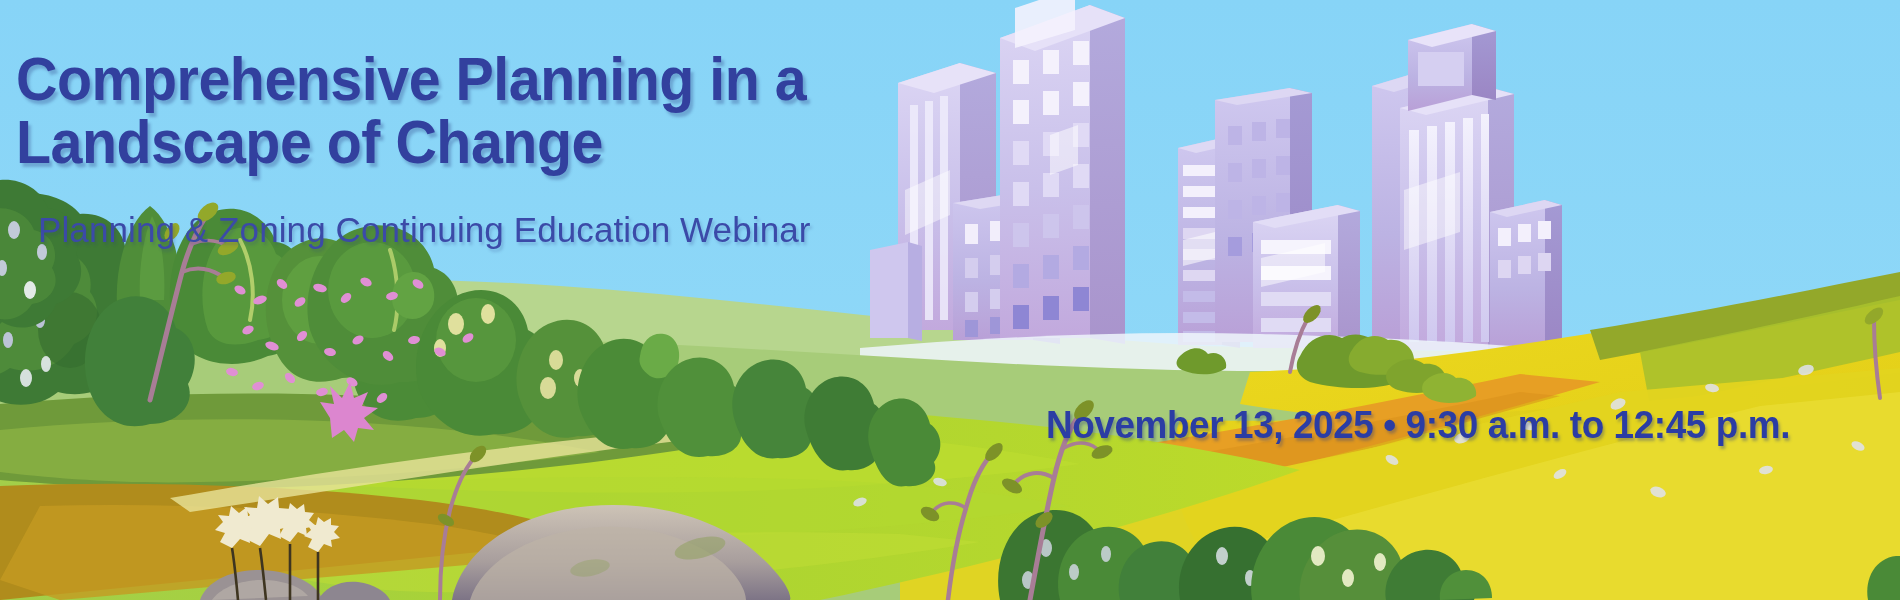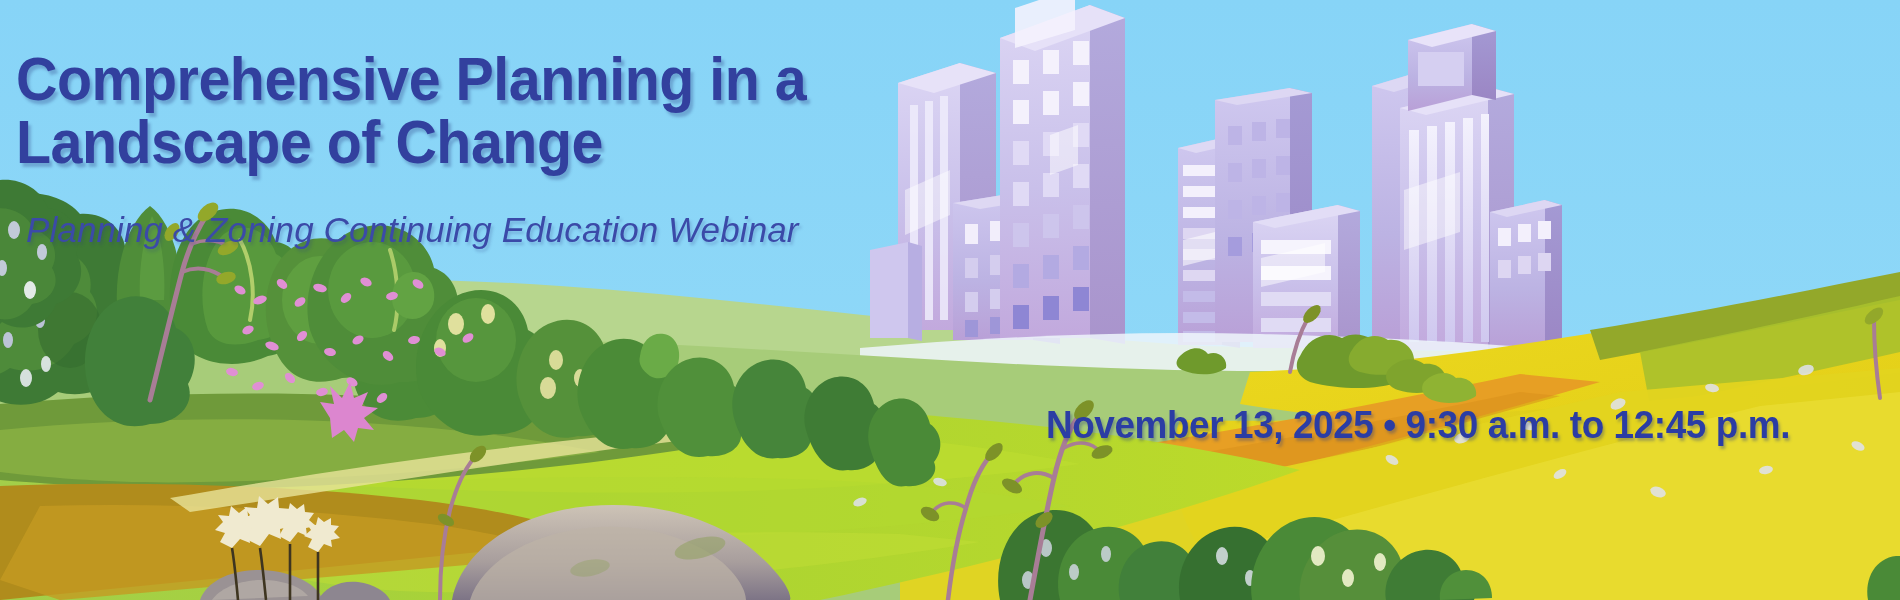--- a/index.html
+++ b/index.html
@@ -41,25 +41,24 @@
     line-height: 1.04;
     letter-spacing: -0.5px;
     transform: scaleX(0.94);
     transform-origin: left top;
     text-shadow: 3px 4px 3px rgba(40,60,130,0.30);
     white-space: pre-line;
     margin: 0;
   }
   #subtitle {
     position: absolute;
-    left: 26px;
+    left: 38px;
     top: 210px;
     color: #3b4aa8;
     font-family: "Liberation Sans", sans-serif;
-    font-style: italic;
     font-weight: normal;
     font-size: 35px;
     letter-spacing: 0.1px;
     text-shadow: 2px 3px 3px rgba(40,60,130,0.22);
     margin: 0;
     white-space: nowrap;
   }
   #datetime {
     position: absolute;
     left: 1046px;

